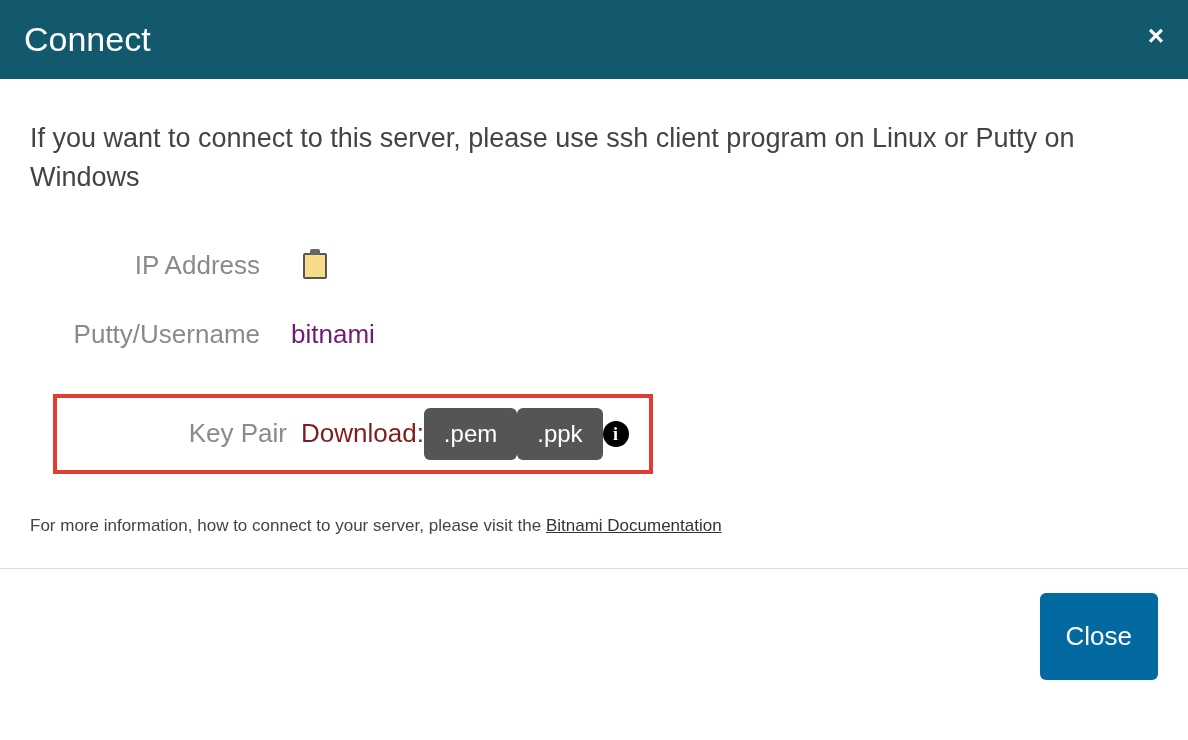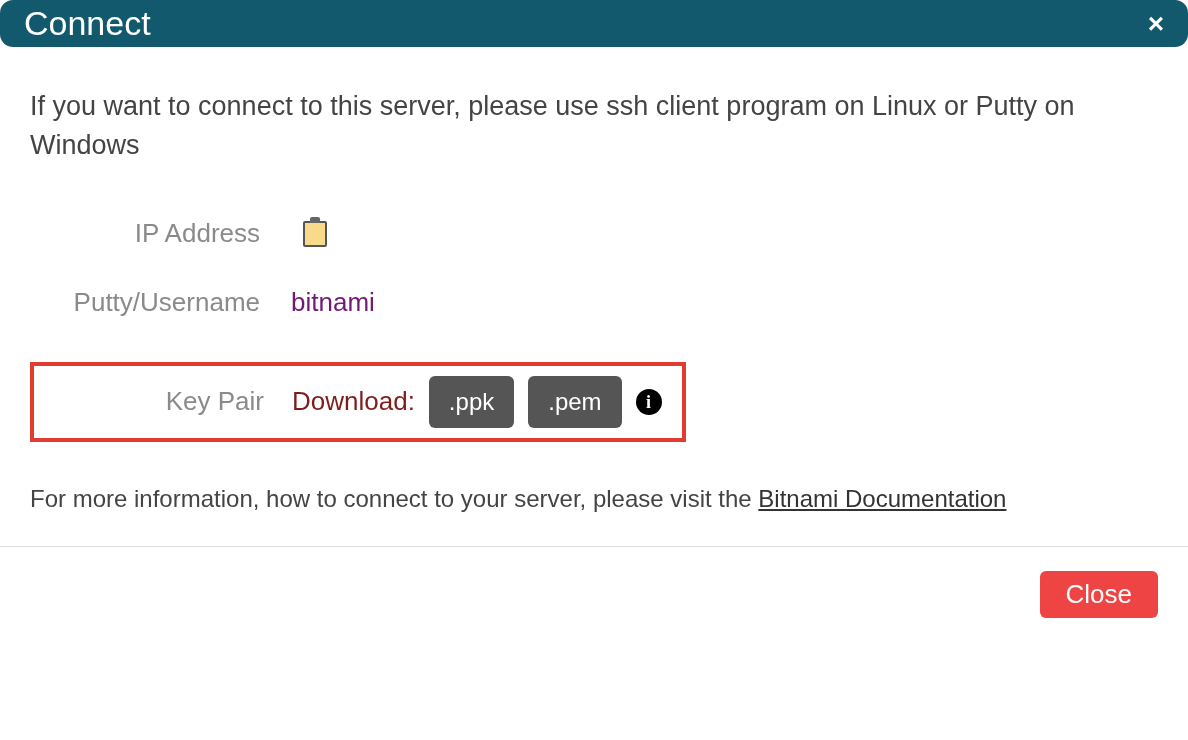--- a/index.html
+++ b/index.html
@@ -6,25 +6,23 @@
     body {
       font-family: -apple-system, BlinkMacSystemFont, "Segoe UI", Helvetica, Arial, sans-serif;
       background: #fff;
       width: 1188px;
       height: 740px;
       color: #333;
     }
     .modal-header {
       background: #13596e;
       color: #fff;
-      padding: 4px 24px;
+      padding: 20px 24px;
       display: flex;
       justify-content: space-between;
-      align-items: center;
-      border-radius: 13px;
     }
     .modal-title {
       font-size: 34px;
       font-weight: 400;
     }
     .close-x {
       font-size: 28px;
       font-weight: bold;
       cursor: pointer;
     }
@@ -75,22 +73,22 @@
       width: 10px;
       height: 6px;
       background: #666;
       border-radius: 2px 2px 0 0;
     }
     .keypair-row {
       border: 4px solid #e03c31;
       padding: 10px 20px 10px 0;
       display: flex;
       align-items: center;
-      gap: 14px;
       width: fit-content;
+      margin-left: 23px;
     }
     .keypair-row .label-cell {
       width: 230px;
       text-align: right;
       padding-right: 0;
     }
     .download-label {
       font-size: 26px;
       color: #7f1d1d;
       margin-left: 14px;
@@ -112,39 +110,39 @@
       background: #000;
       color: #fff;
       font-size: 18px;
       font-weight: bold;
       font-family: Georgia, serif;
       align-items: center;
       justify-content: center;
     }
     .footer-text {
       margin-top: 40px;
-      font-size: 24px;
+      font-size: 17px;
     }
     .footer-text a, .footer-text .link {
       color: #333;
       text-decoration: underline;
       cursor: pointer;
     }
     .modal-footer {
       border-top: 1px solid #ddd;
       padding: 24px 30px;
       display: flex;
       justify-content: flex-end;
     }
     .close-btn {
-      background: #ef4444;
+      background: #0369a1;
       color: #fff;
       border: none;
       border-radius: 6px;
-      padding: 8px 26px;
+      padding: 28px 26px;
       font-size: 26px;
       cursor: pointer;
     }
   </style>
 </head>
 <body>
 
 <div class="modal-header">
   <div class="modal-title">Connect</div>
   <div class="close-x">×</div>
@@ -162,22 +160,22 @@
 
     <div class="label-cell">Putty/Username</div>
     <div class="value-cell">
       <span>bitnami</span>
     </div>
   </div>
 
   <div class="keypair-row">
     <div class="label-cell">Key Pair</div>
     <span class="download-label">Download:</span>
+    <button class="dl-btn">.pem</button>
     <button class="dl-btn">.ppk</button>
-    <button class="dl-btn">.pem</button>
     <span class="info-icon">i</span>
   </div>
 
   <p class="footer-text">
     <span>For more information, how to connect to your server, please visit the </span><span class="link">Bitnami Documentation</span>
   </p>
 </div>
 
 <div class="modal-footer">
   <button class="close-btn">Close</button>

